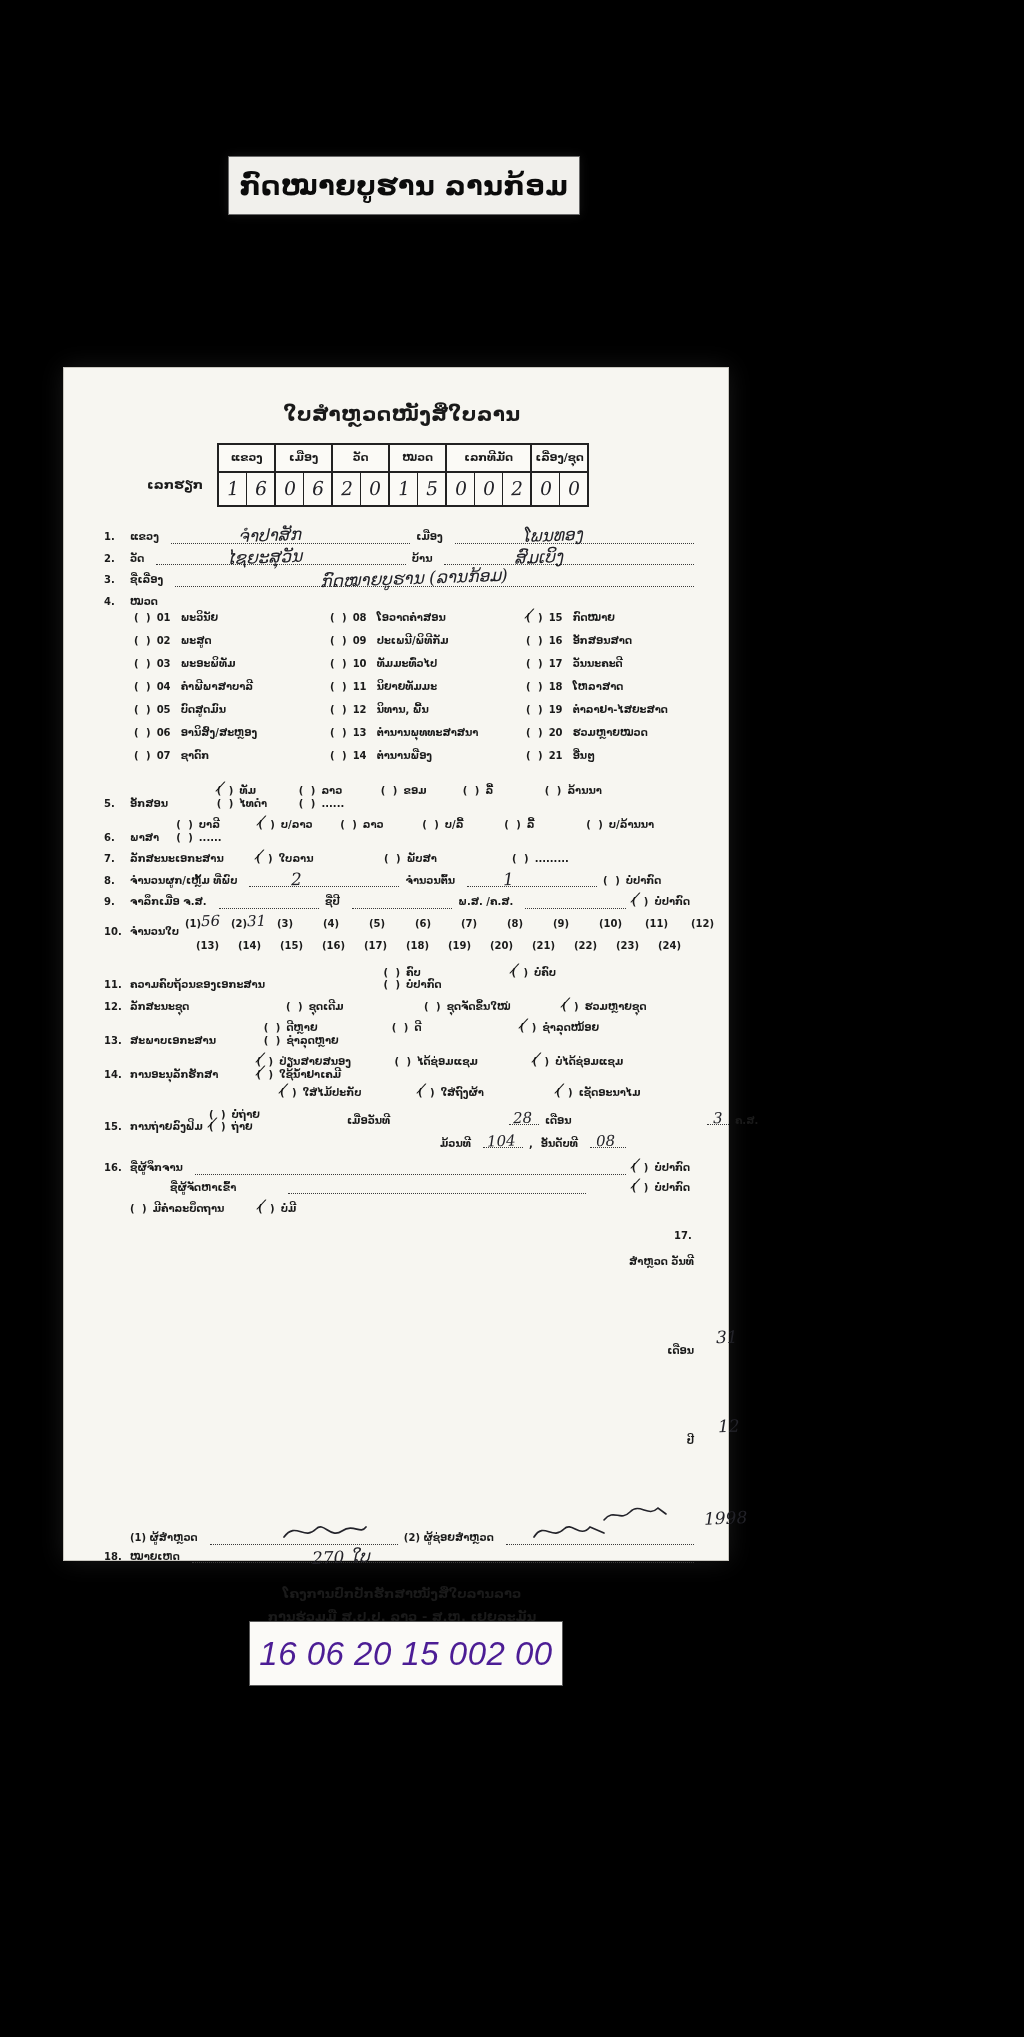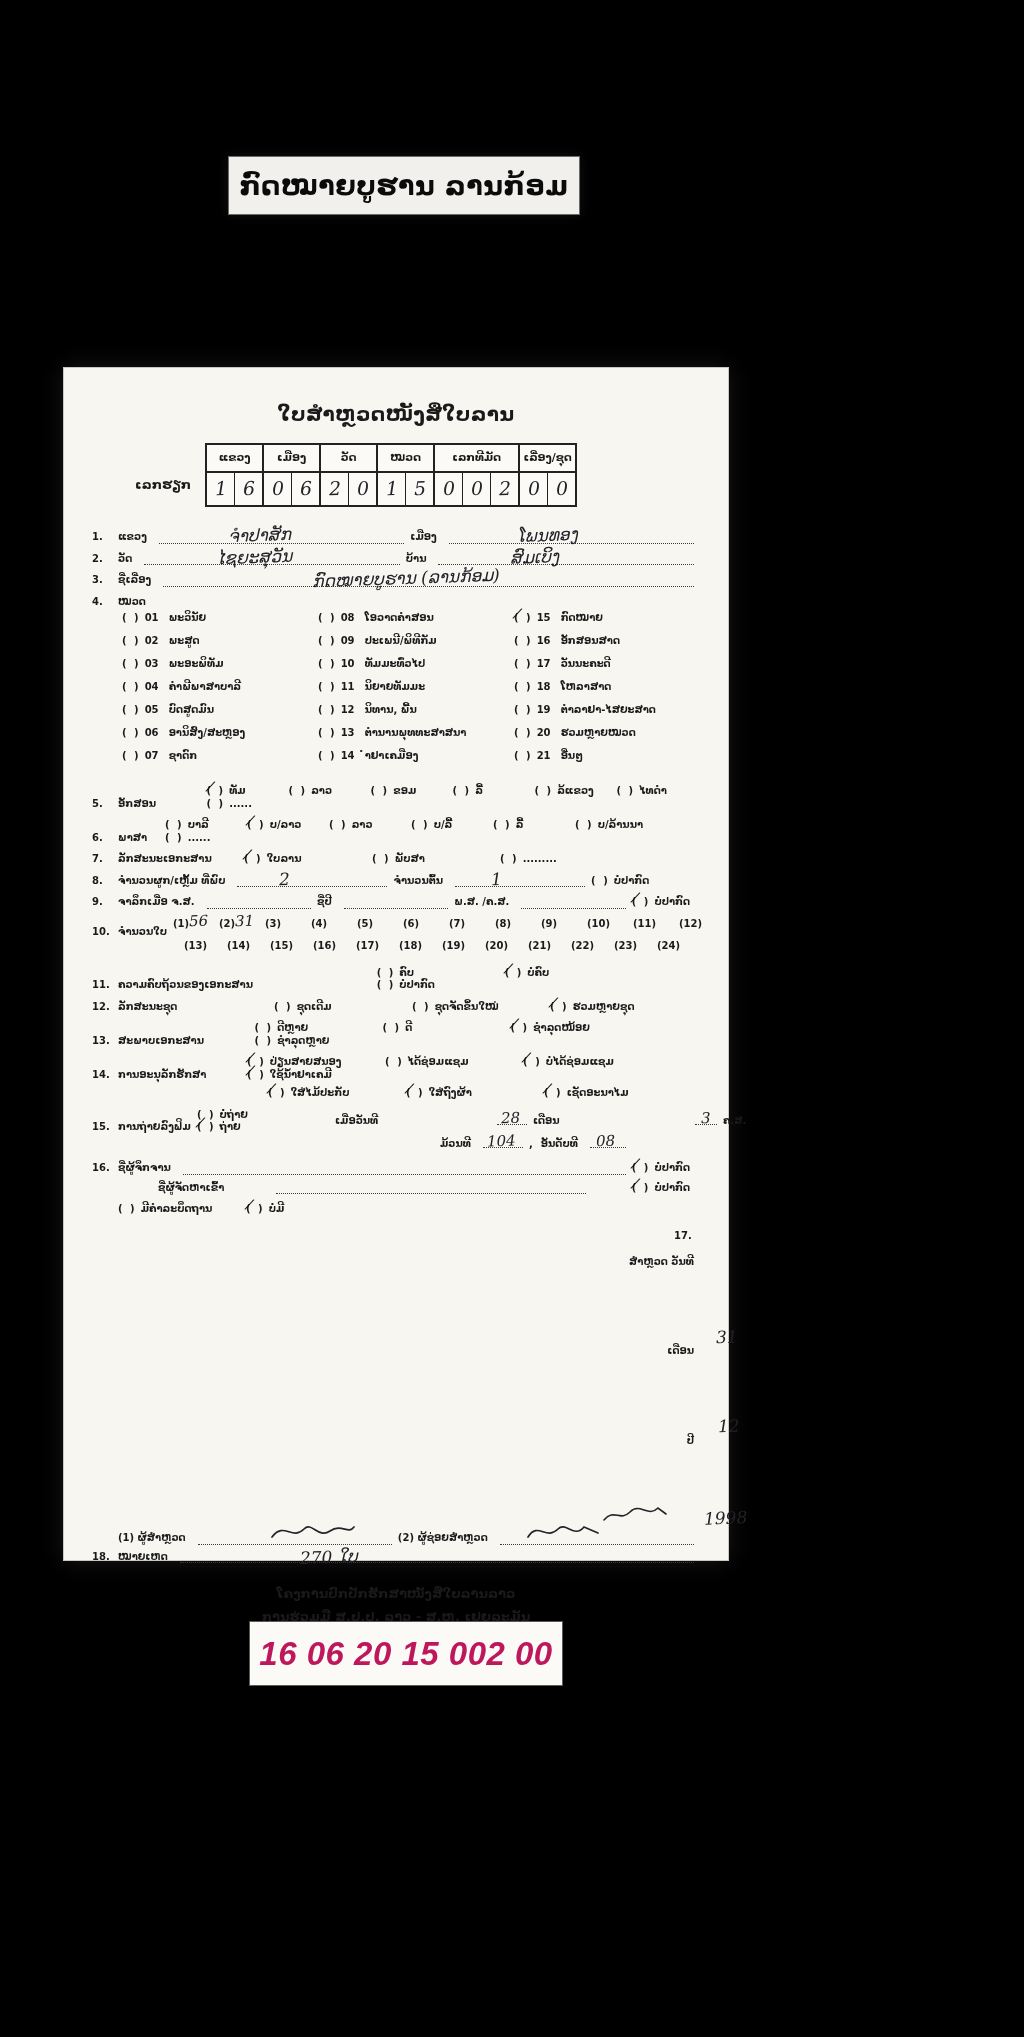--- a/index.html
+++ b/index.html
@@ -6,25 +6,25 @@
   .stage{position:relative;width:840px;height:2037px;background:#000;overflow:hidden;
          font-family:"DejaVu Sans",sans-serif;}
   
   .plate{position:absolute;left:228px;top:156px;width:350px;height:57px;background:#f1f0ec;
          border:1px solid #6a6a6a;box-shadow:0 0 10px rgba(255,255,255,.08);
          display:flex;align-items:center;justify-content:center;}
   .plate-t{font-weight:700;font-size:27px;color:#0b0b0b;letter-spacing:.5px;}
   
   .strip{position:absolute;left:249px;top:1621px;width:312px;height:63px;background:#fbfaf7;
          border:1px solid #5a5a5a;display:flex;align-items:center;justify-content:center;}
-  .strip-t{font-family:"Liberation Sans",sans-serif;font-weight:700;font-style:italic;
-           font-size:33px;color:#be185d;letter-spacing:.5px;}
+  .strip-t{font-family:"Liberation Sans",sans-serif;font-weight:400;font-style:italic;
+           font-size:33px;color:#4c1d95;letter-spacing:.5px;}
   
   .doc{position:absolute;left:64px;top:368px;width:664px;height:1192px;background:#f7f6f1;
-       color:#1a1a1a;box-sizing:border-box;padding:34px 28px 0 28px;
+       color:#1a1a1a;box-sizing:border-box;padding:34px 28px 0 40px;
        box-shadow:0 0 0 1px #c9c7c0,0 0 24px rgba(255,255,255,.10);
        font-size:10px;font-weight:700;line-height:1.25;}
   .f-title{text-align:center;font-size:20px;font-weight:700;letter-spacing:.5px;margin-bottom:16px;}
   
   .call{display:flex;align-items:flex-end;margin:0 0 24px 28px;}
   .call-label{font-size:13px;margin:0 14px 14px 15px;}
   .call-table{display:flex;border:2px solid #222;background:#fbfaf6;}
   .call-col{border-right:2px solid #222;}
   .call-col:last-child{border-right:none;}
   .call-h{height:26px;display:flex;align-items:center;justify-content:center;
@@ -259,21 +259,21 @@
             <span>ນິທານ, ພື້ນ</span>
           </div>
           <div class="cat">
             <span class="box">(&nbsp;)</span>
             <span class="code">13</span>
             <span>ຕຳນານພຸທທະສາສນາ</span>
           </div>
           <div class="cat">
             <span class="box">(&nbsp;)</span>
             <span class="code">14</span>
-            <span>ຳຢາເຄມືອງ</span>
+            <span>ຕຳນານພືອງ</span>
           </div>
         </div>
         <div class="sec4-col">
           <div class="cat">
             <span class="box">(&nbsp;)<span class="tick">⁄</span></span>
             <span class="code">15</span>
             <span>ກົດໝາຍ</span>
           </div>
           <div class="cat">
             <span class="box">(&nbsp;)</span>
@@ -318,21 +318,21 @@
             <span class="box">(&nbsp;)</span>
             <span class="olab">ລາວ</span>
           </span><span class="opt">
             <span class="box">(&nbsp;)</span>
             <span class="olab">ຂອມ</span>
           </span><span class="opt">
             <span class="box">(&nbsp;)</span>
             <span class="olab">ລື້</span>
           </span><span class="opt">
             <span class="box">(&nbsp;)</span>
-            <span class="olab">ລ້ແຂວງ</span>
+            <span class="olab">ລ້ານນາ</span>
           </span><span class="opt">
             <span class="box">(&nbsp;)</span>
             <span class="olab">ໄທດຳ</span>
           </span><span class="opt">
             <span class="box">(&nbsp;)</span>
             <span class="olab">......</span>
           </span></span>
     </div>
 
     <div class="row l57">

